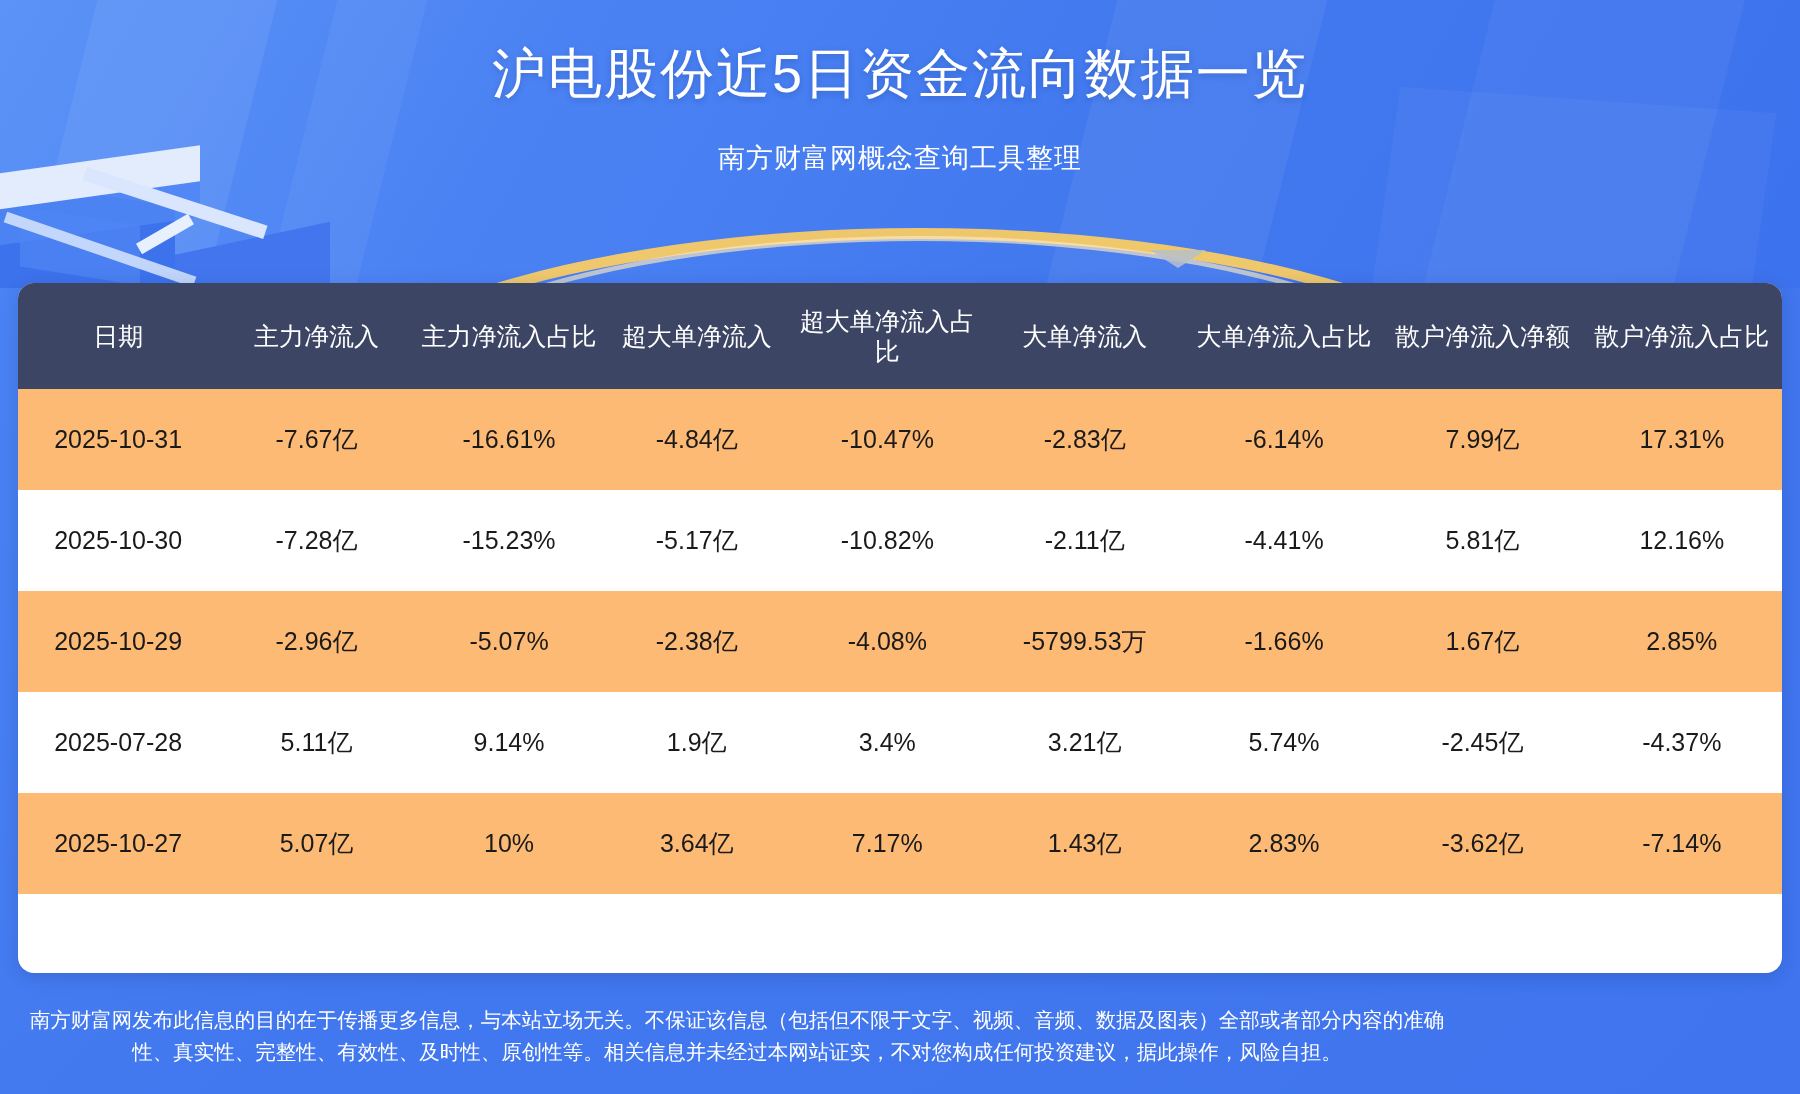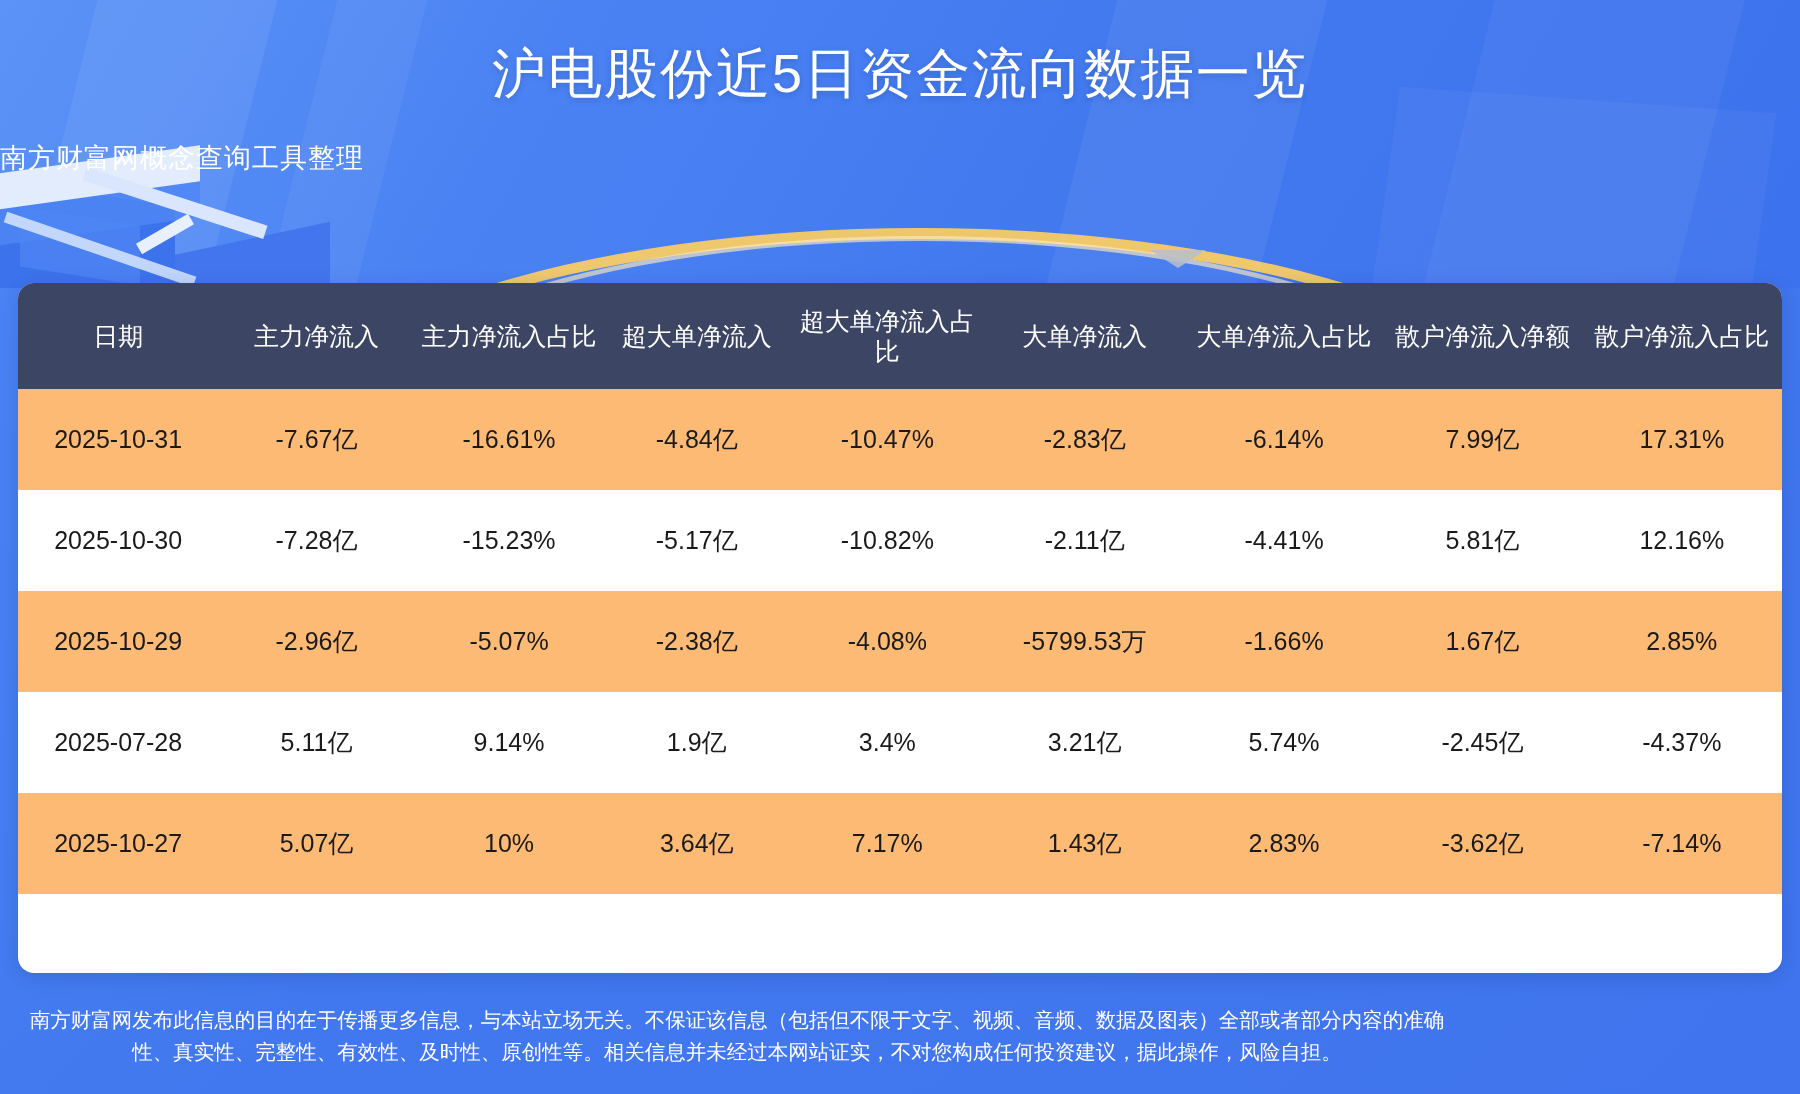--- a/index.html
+++ b/index.html
@@ -115,20 +115,21 @@
     font-size: 54px;
     font-weight: normal;
     color: #ffffff;
     letter-spacing: 2px;
     text-shadow: 0 2px 6px rgba(20,50,120,0.28);
   }
   .subtitle {
     position: absolute;
     left: 0; top: 140px;
     width: 1800px;
+    text-align: center;
     font-size: 27px;
     color: #ffffff;
     letter-spacing: 1px;
   }
 
   
   .card {
     position: absolute;
     left: 18px; top: 283px;
     width: 1764px;

